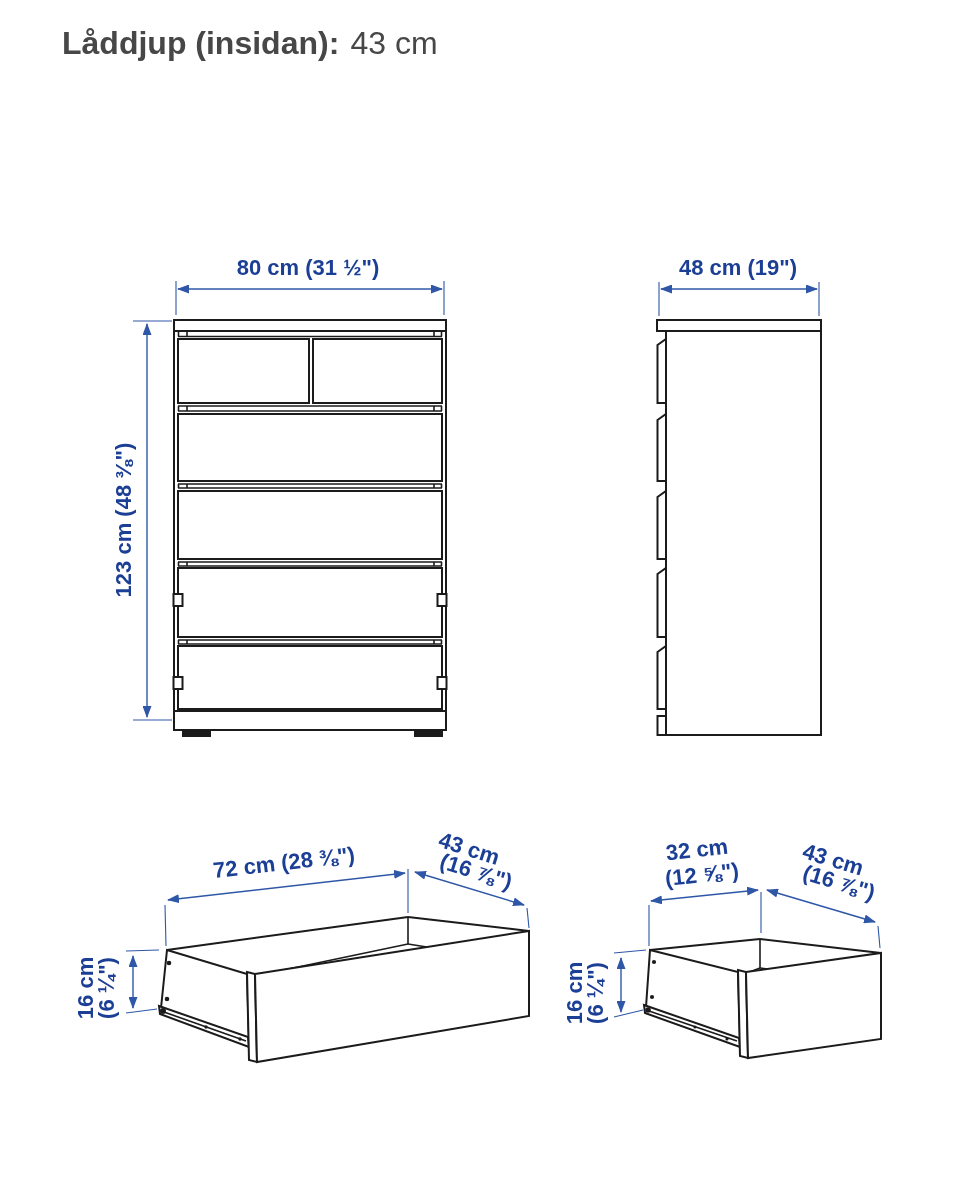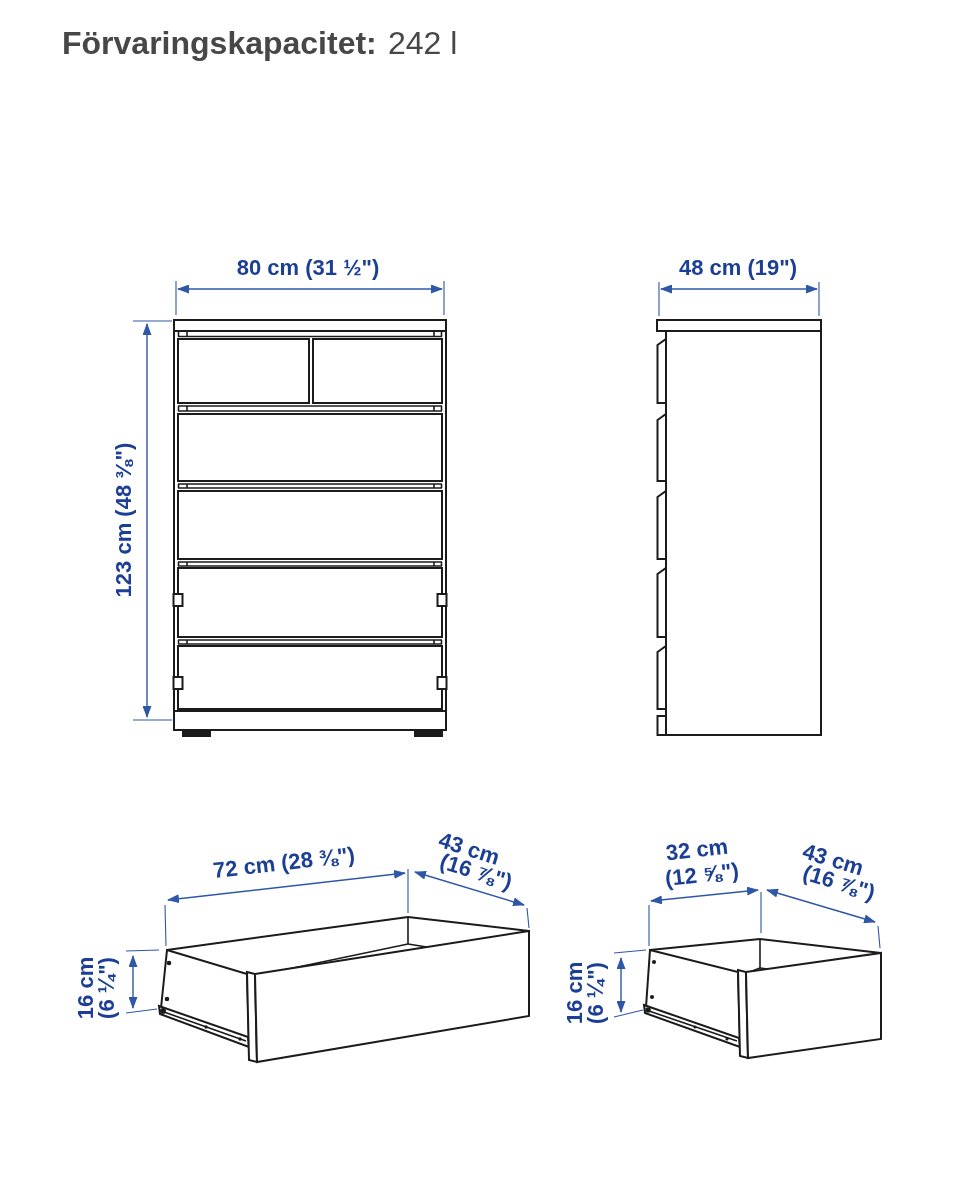--- a/index.html
+++ b/index.html
@@ -17,21 +17,21 @@
   .ext{stroke:#2f57a7;stroke-width:1.1;fill:none;}
   .dot{fill:#1b1b1b;stroke:none;}
   text.lbl{fill:#1c3f96;font-weight:bold;font-size:22px;text-anchor:middle;
            font-family:"Liberation Sans",sans-serif;}
 </style>
 </head>
 <body>
 
 <div class="specs">
   <div class="spec-line">
-    <span class="spec-label">Förvaringskapacitet:</span><span class="spec-value">242 l</span>
+    <span class="spec-label">Låddjup (insidan):</span><span class="spec-value">43 cm</span>
   </div>
 </div>
 
 <svg width="960" height="1183" viewBox="0 0 960 1183">
   <defs>
     <marker id="arr" viewBox="0 0 12 9" refX="11" refY="4.5" markerWidth="12" markerHeight="9" orient="auto-start-reverse" markerUnits="userSpaceOnUse">
       <path d="M0,0 L12,4.5 L0,9 Z" fill="#2f57a7"></path>
     </marker>
   </defs>
 

